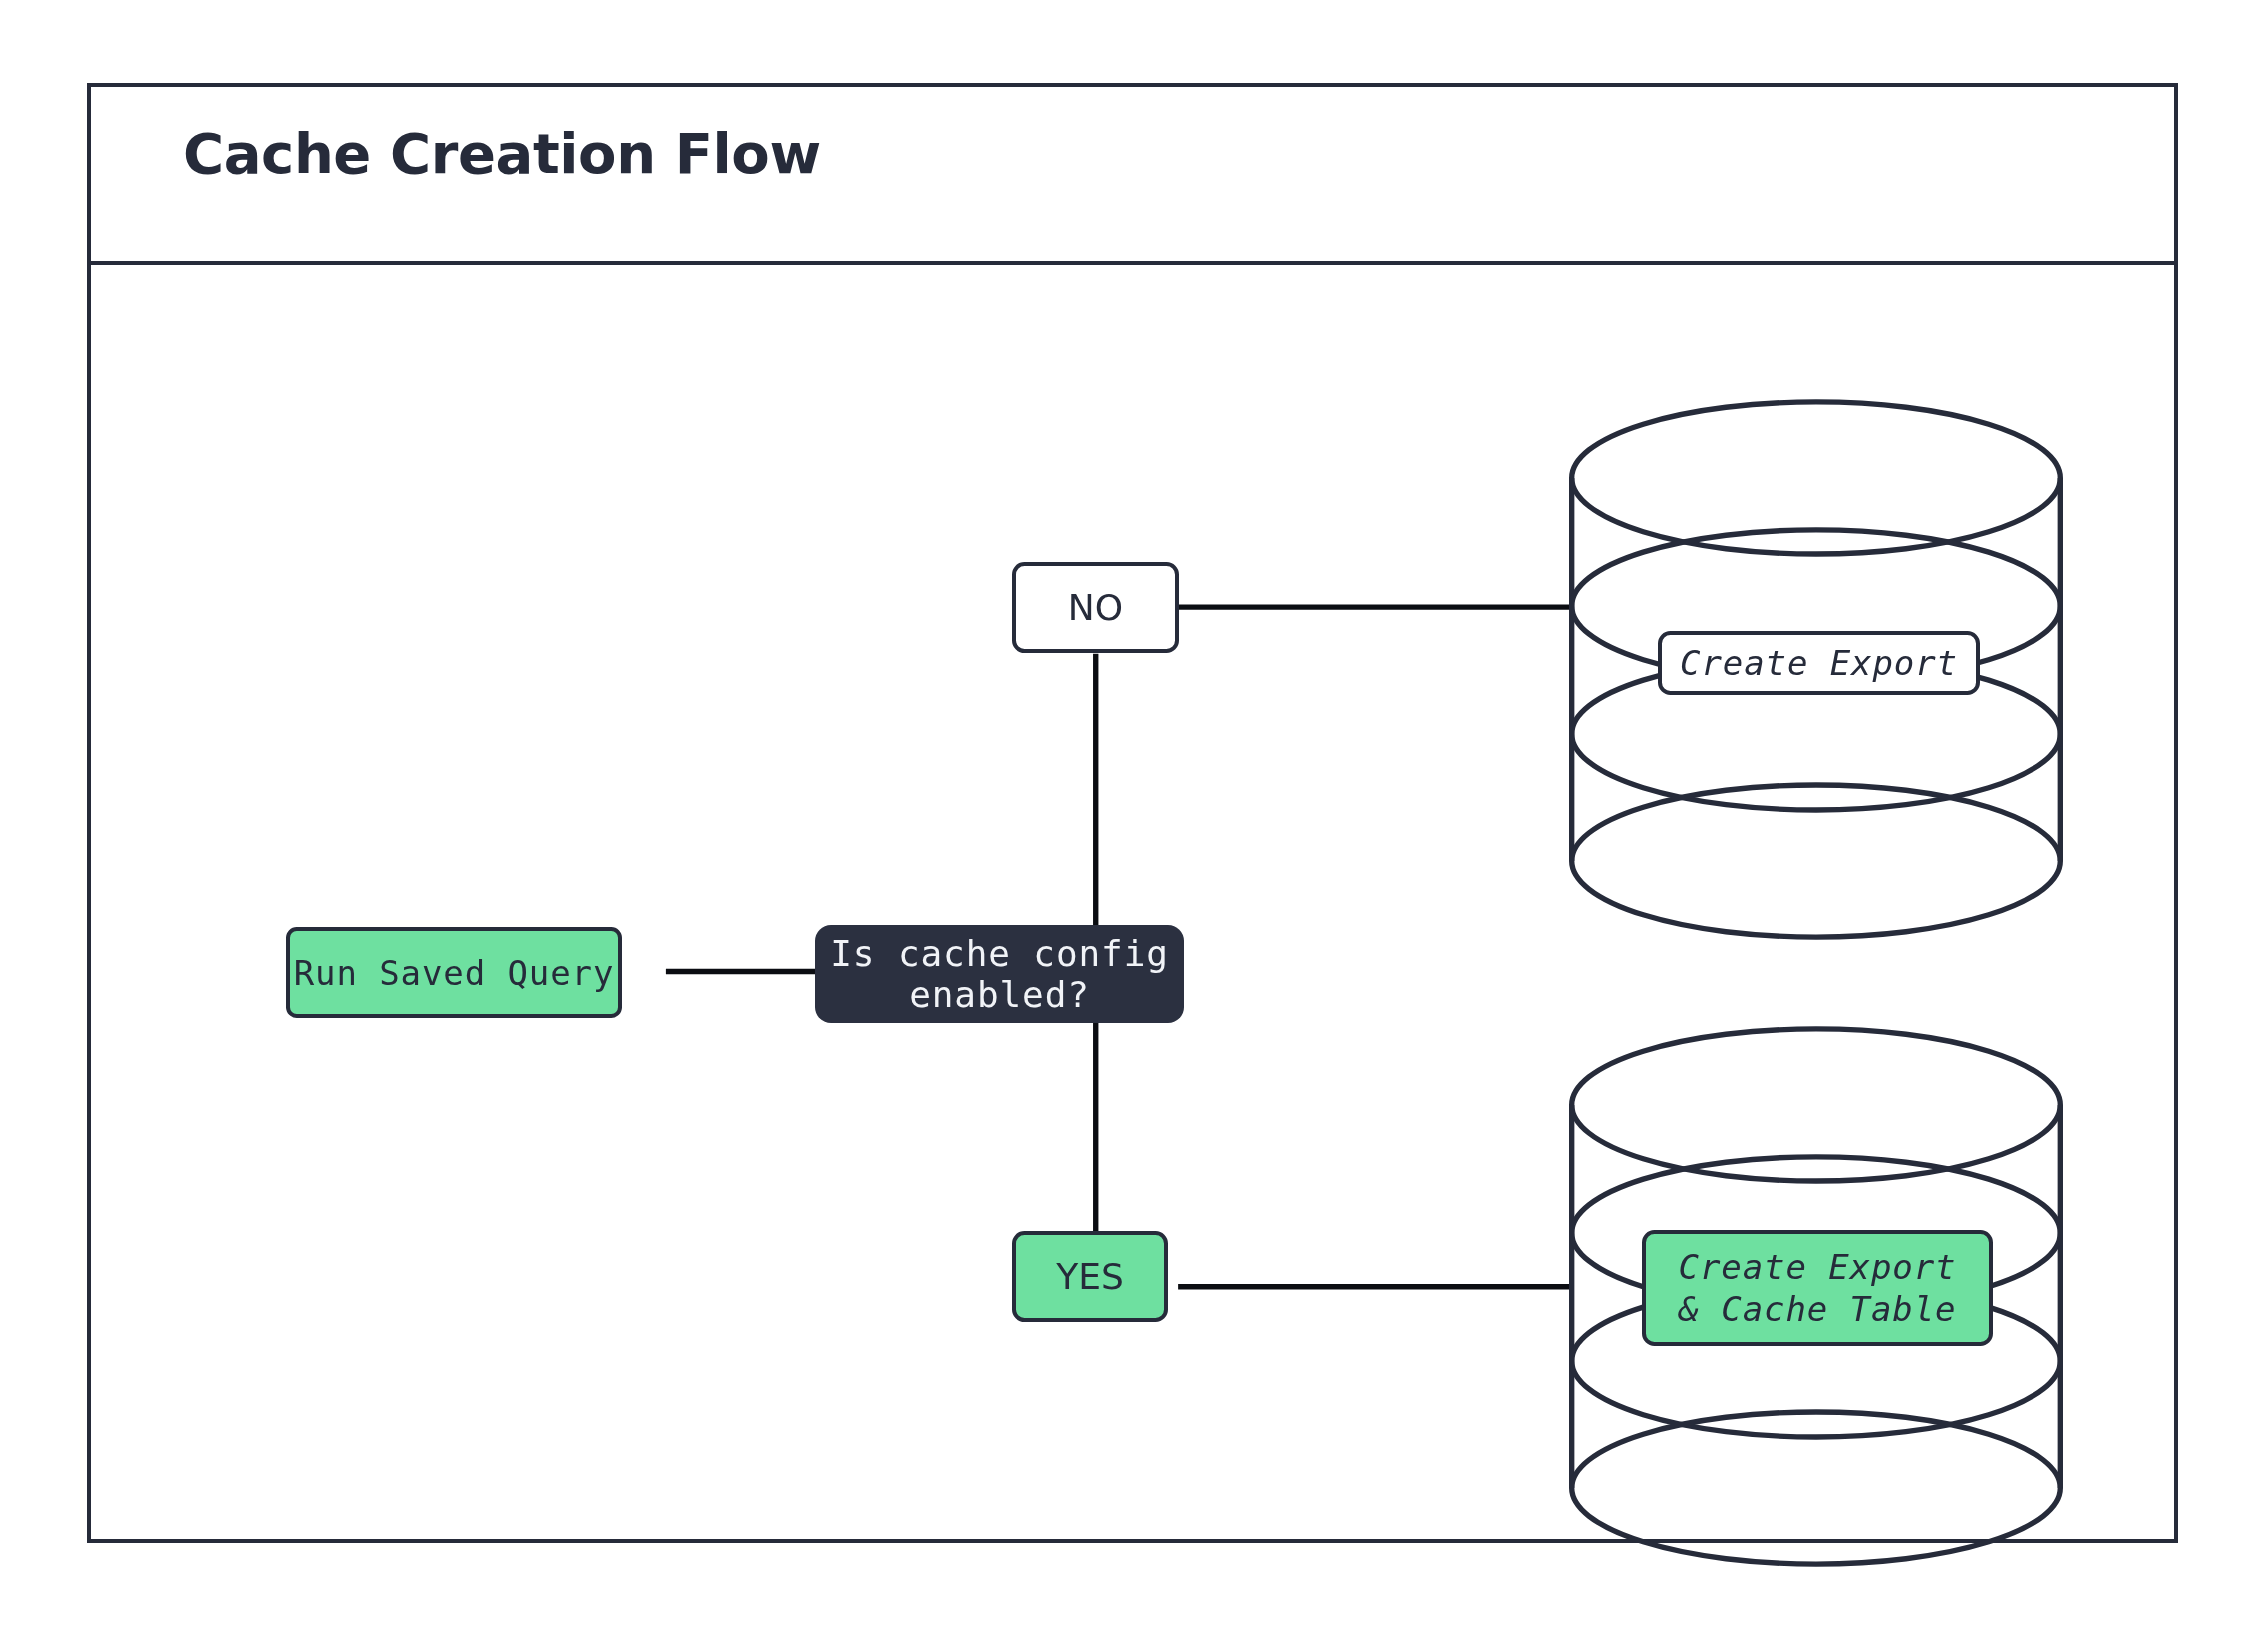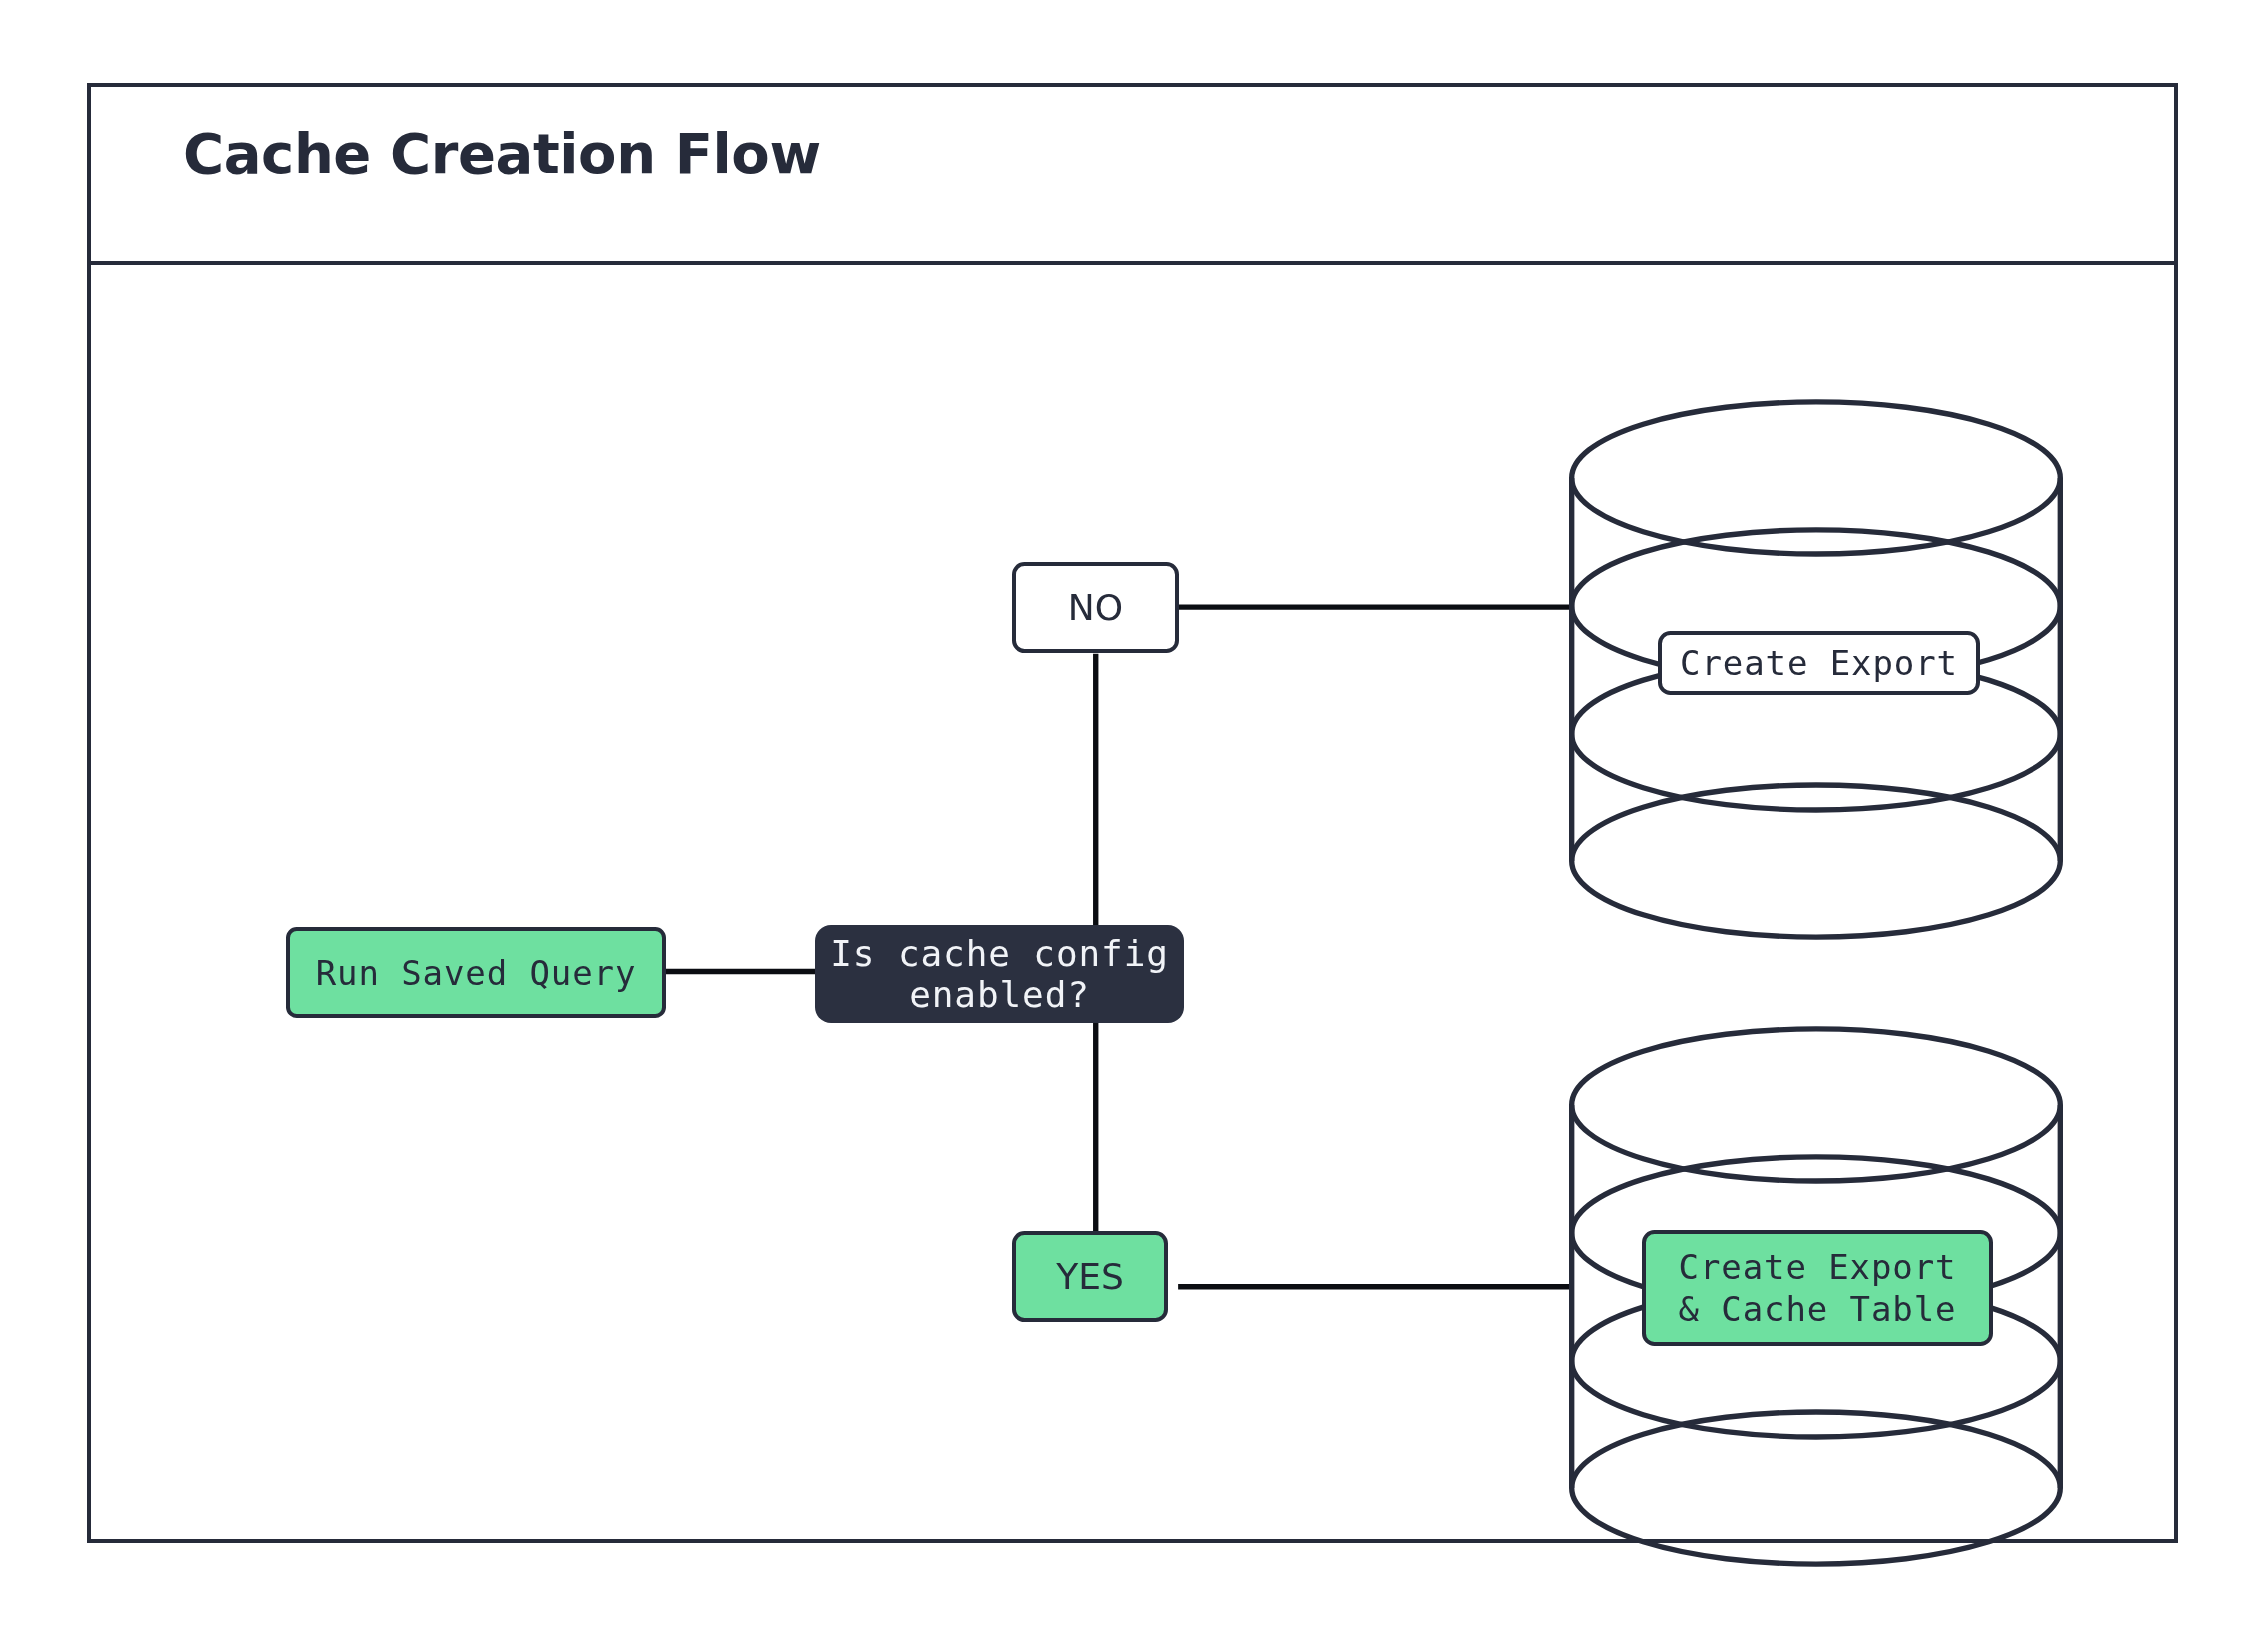--- a/index.html
+++ b/index.html
@@ -111,20 +111,21 @@
     font-weight: 500;
     z-index: 4;
   }
   .edge-label.is-yes {
     background: #6ee0a0;
   }
 
   
   .db-cylinder {
     position: absolute;
+    font-style: italic;
   }
   .db-cylinder svg {
     display: block;
     overflow: visible;
   }
   .db-label {
     position: absolute;
     box-sizing: border-box;
     display: flex;
     align-items: center;
@@ -195,21 +196,21 @@
             <ellipse cx="276" cy="88" rx="273" ry="85"></ellipse>
             <ellipse cx="276" cy="231" rx="273" ry="85"></ellipse>
             <ellipse cx="276" cy="374" rx="273" ry="85"></ellipse>
             <ellipse cx="276" cy="516" rx="273" ry="85"></ellipse>
           </g>
         </svg>
         <div class="db-label is-green" style="left:73px; top:204px; width:351px; height:116px;">Create Export
 &amp; Cache Table</div>
       </div>
 
-      <div class="node node-process" style="left:195px; top:662px; width:380px; height:91px;">Run Saved Query</div>
+      <div class="node node-process" style="left:195px; top:662px; width:336px; height:91px;">Run Saved Query</div>
 
       <div class="node node-decision" style="left:724px; top:660px; width:369px; height:98px;">Is cache config enabled?</div>
 
       <div class="edge-label" style="left:921px; top:297px; width:167px; height:91px;">NO</div>
 
       <div class="edge-label is-yes" style="left:921px; top:966px; width:156px; height:91px;">YES</div>
 
     </div>
   </div>
 </div>

